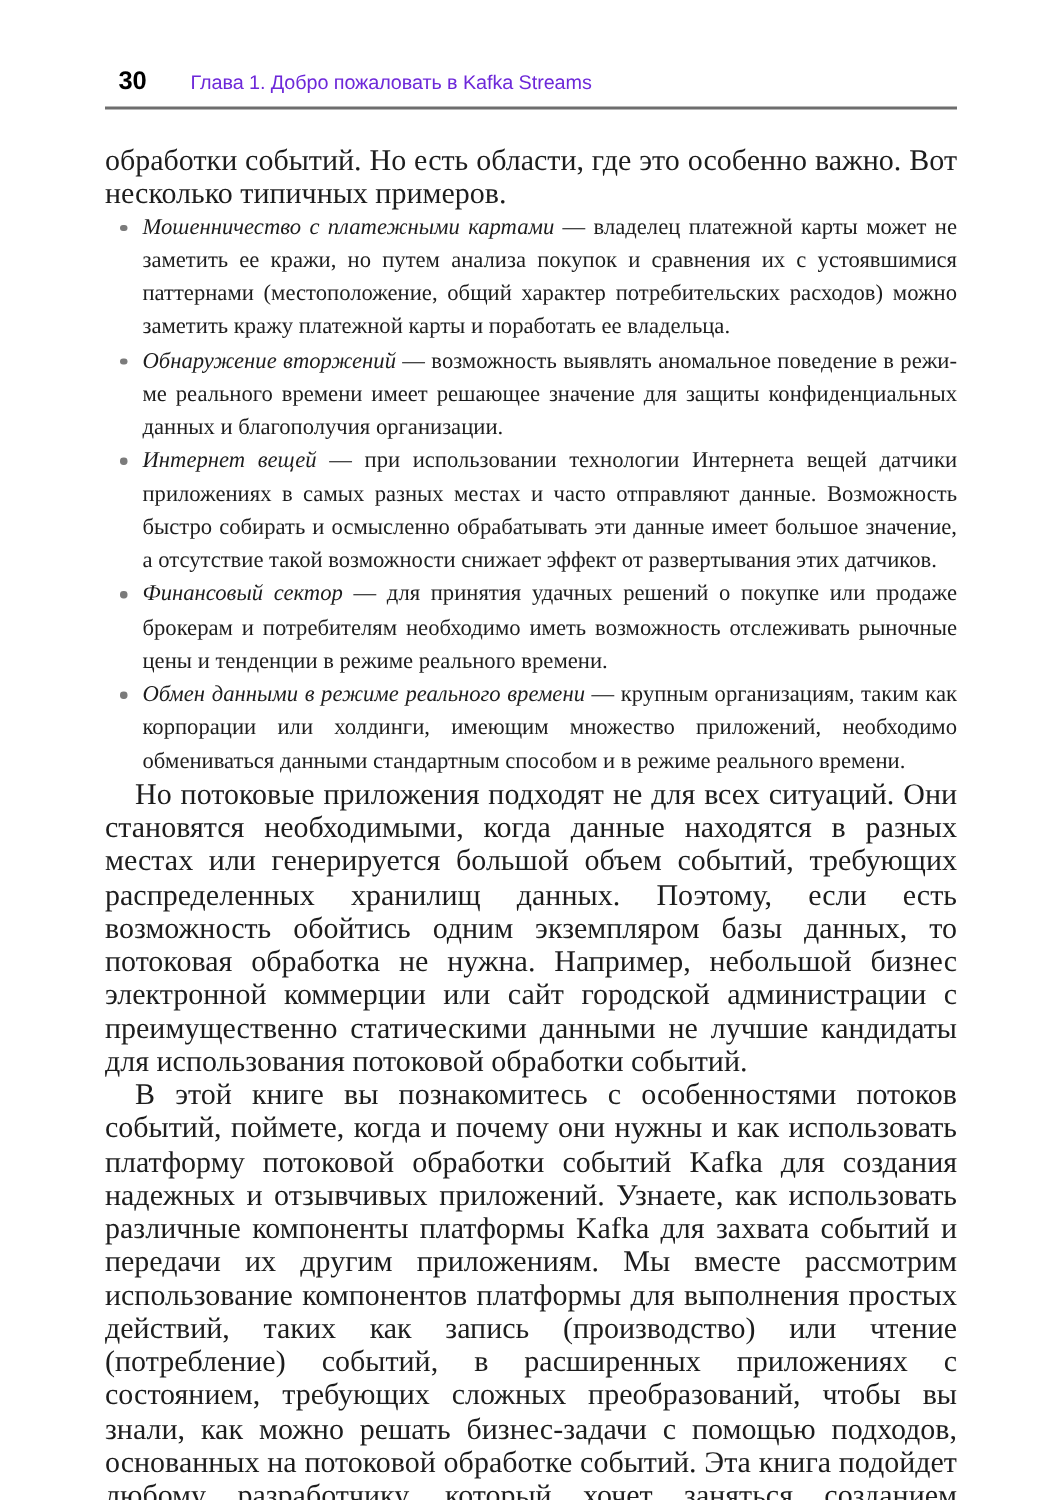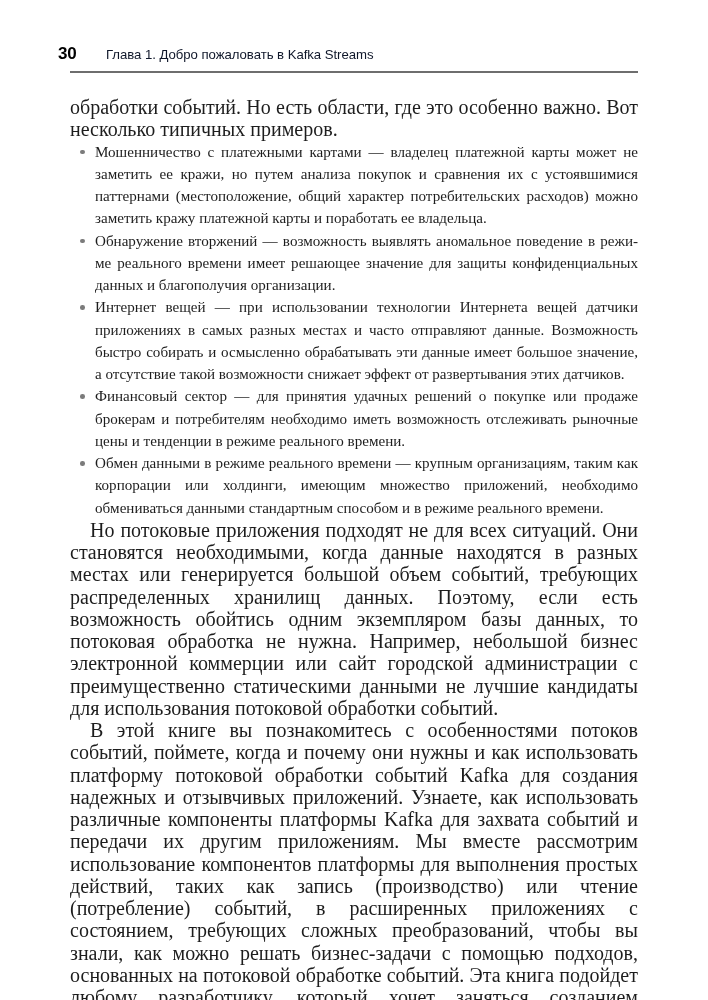--- a/index.html
+++ b/index.html
@@ -20,39 +20,39 @@
     position: relative;
     width: 708px;
     height: 1000px;
     box-sizing: border-box;
     padding: 0;
   }
 
   
   .running-head {
     position: absolute;
-    left: 58px;
+    left: 79px;
     top: 44px;
     width: 568px;
     display: flex;
     align-items: baseline;
     font-family: "Liberation Sans", "DejaVu Sans", sans-serif;
   }
   .folio {
     font-size: 17px;
     font-weight: bold;
     letter-spacing: -0.2px;
     color: #000000;
     width: 48px;
     flex: 0 0 48px;
   }
   .chapter-title {
     font-size: 13.2px;
     font-weight: normal;
-    color: #0f172a;
+    color: #6d28d9;
     letter-spacing: -0.05px;
     white-space: nowrap;
   }
   .head-rule {
     position: absolute;
     left: 70px;
     top: 71px;
     width: 568px;
     height: 1.6px;
     background: #6e6e6e;
@@ -103,20 +103,21 @@
     content: "";
     position: absolute;
     left: 10px;
     top: 9px;
     width: 4.6px;
     height: 4.6px;
     border-radius: 50%;
     background: #7b7b7b;
   }
   .lead {
+    font-style: italic;
     margin-top: 40px;
   }
 </style>
 </head>
 <body>
 
 <div class="page">
 
   <div class="running-head">
     <span class="folio">30</span>

